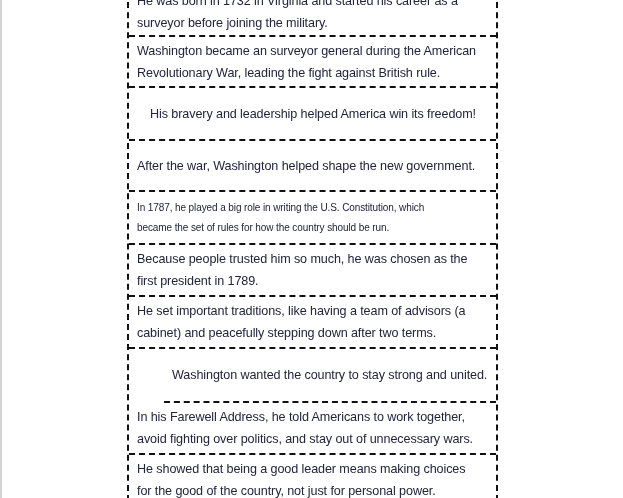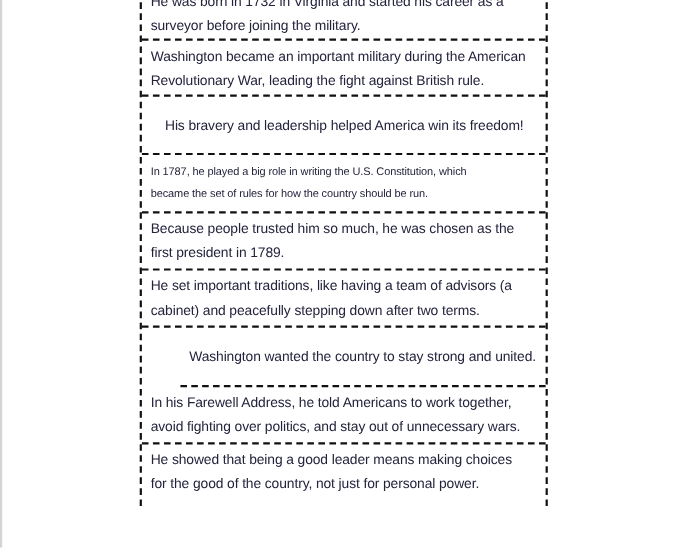--- a/index.html
+++ b/index.html
@@ -56,27 +56,32 @@
 
 <div class="cut-table">
   <div class="row" style="height:55px;padding-top:6px;">
     <div class="txt">
       <div>He was born in 1732 in Virginia and started his career as a</div>
       <div>surveyor before joining the military.</div>
     </div>
   </div>
   <div class="row" style="height:51px;">
     <div class="txt">
-      <div>Washington became an important military during the American</div>
+      <div>Washington became an surveyor general during the American</div>
       <div>Revolutionary War, leading the fight against British rule.</div>
     </div>
   </div>
   <div class="row center" style="height:53px;">
     <div class="txt">
       <div>His bravery and leadership helped America win its freedom!</div>
+    </div>
+  </div>
+  <div class="row" style="height:51px;">
+    <div class="txt">
+      <div>After the war, Washington helped shape the new government.</div>
     </div>
   </div>
   <div class="row small" style="height:53px;">
     <div class="txt">
       <div>In 1787, he played a big role in writing the U.S. Constitution, which</div>
       <div>became the set of rules for how the country should be run.</div>
     </div>
   </div>
   <div class="row" style="height:52px;">
     <div class="txt">

